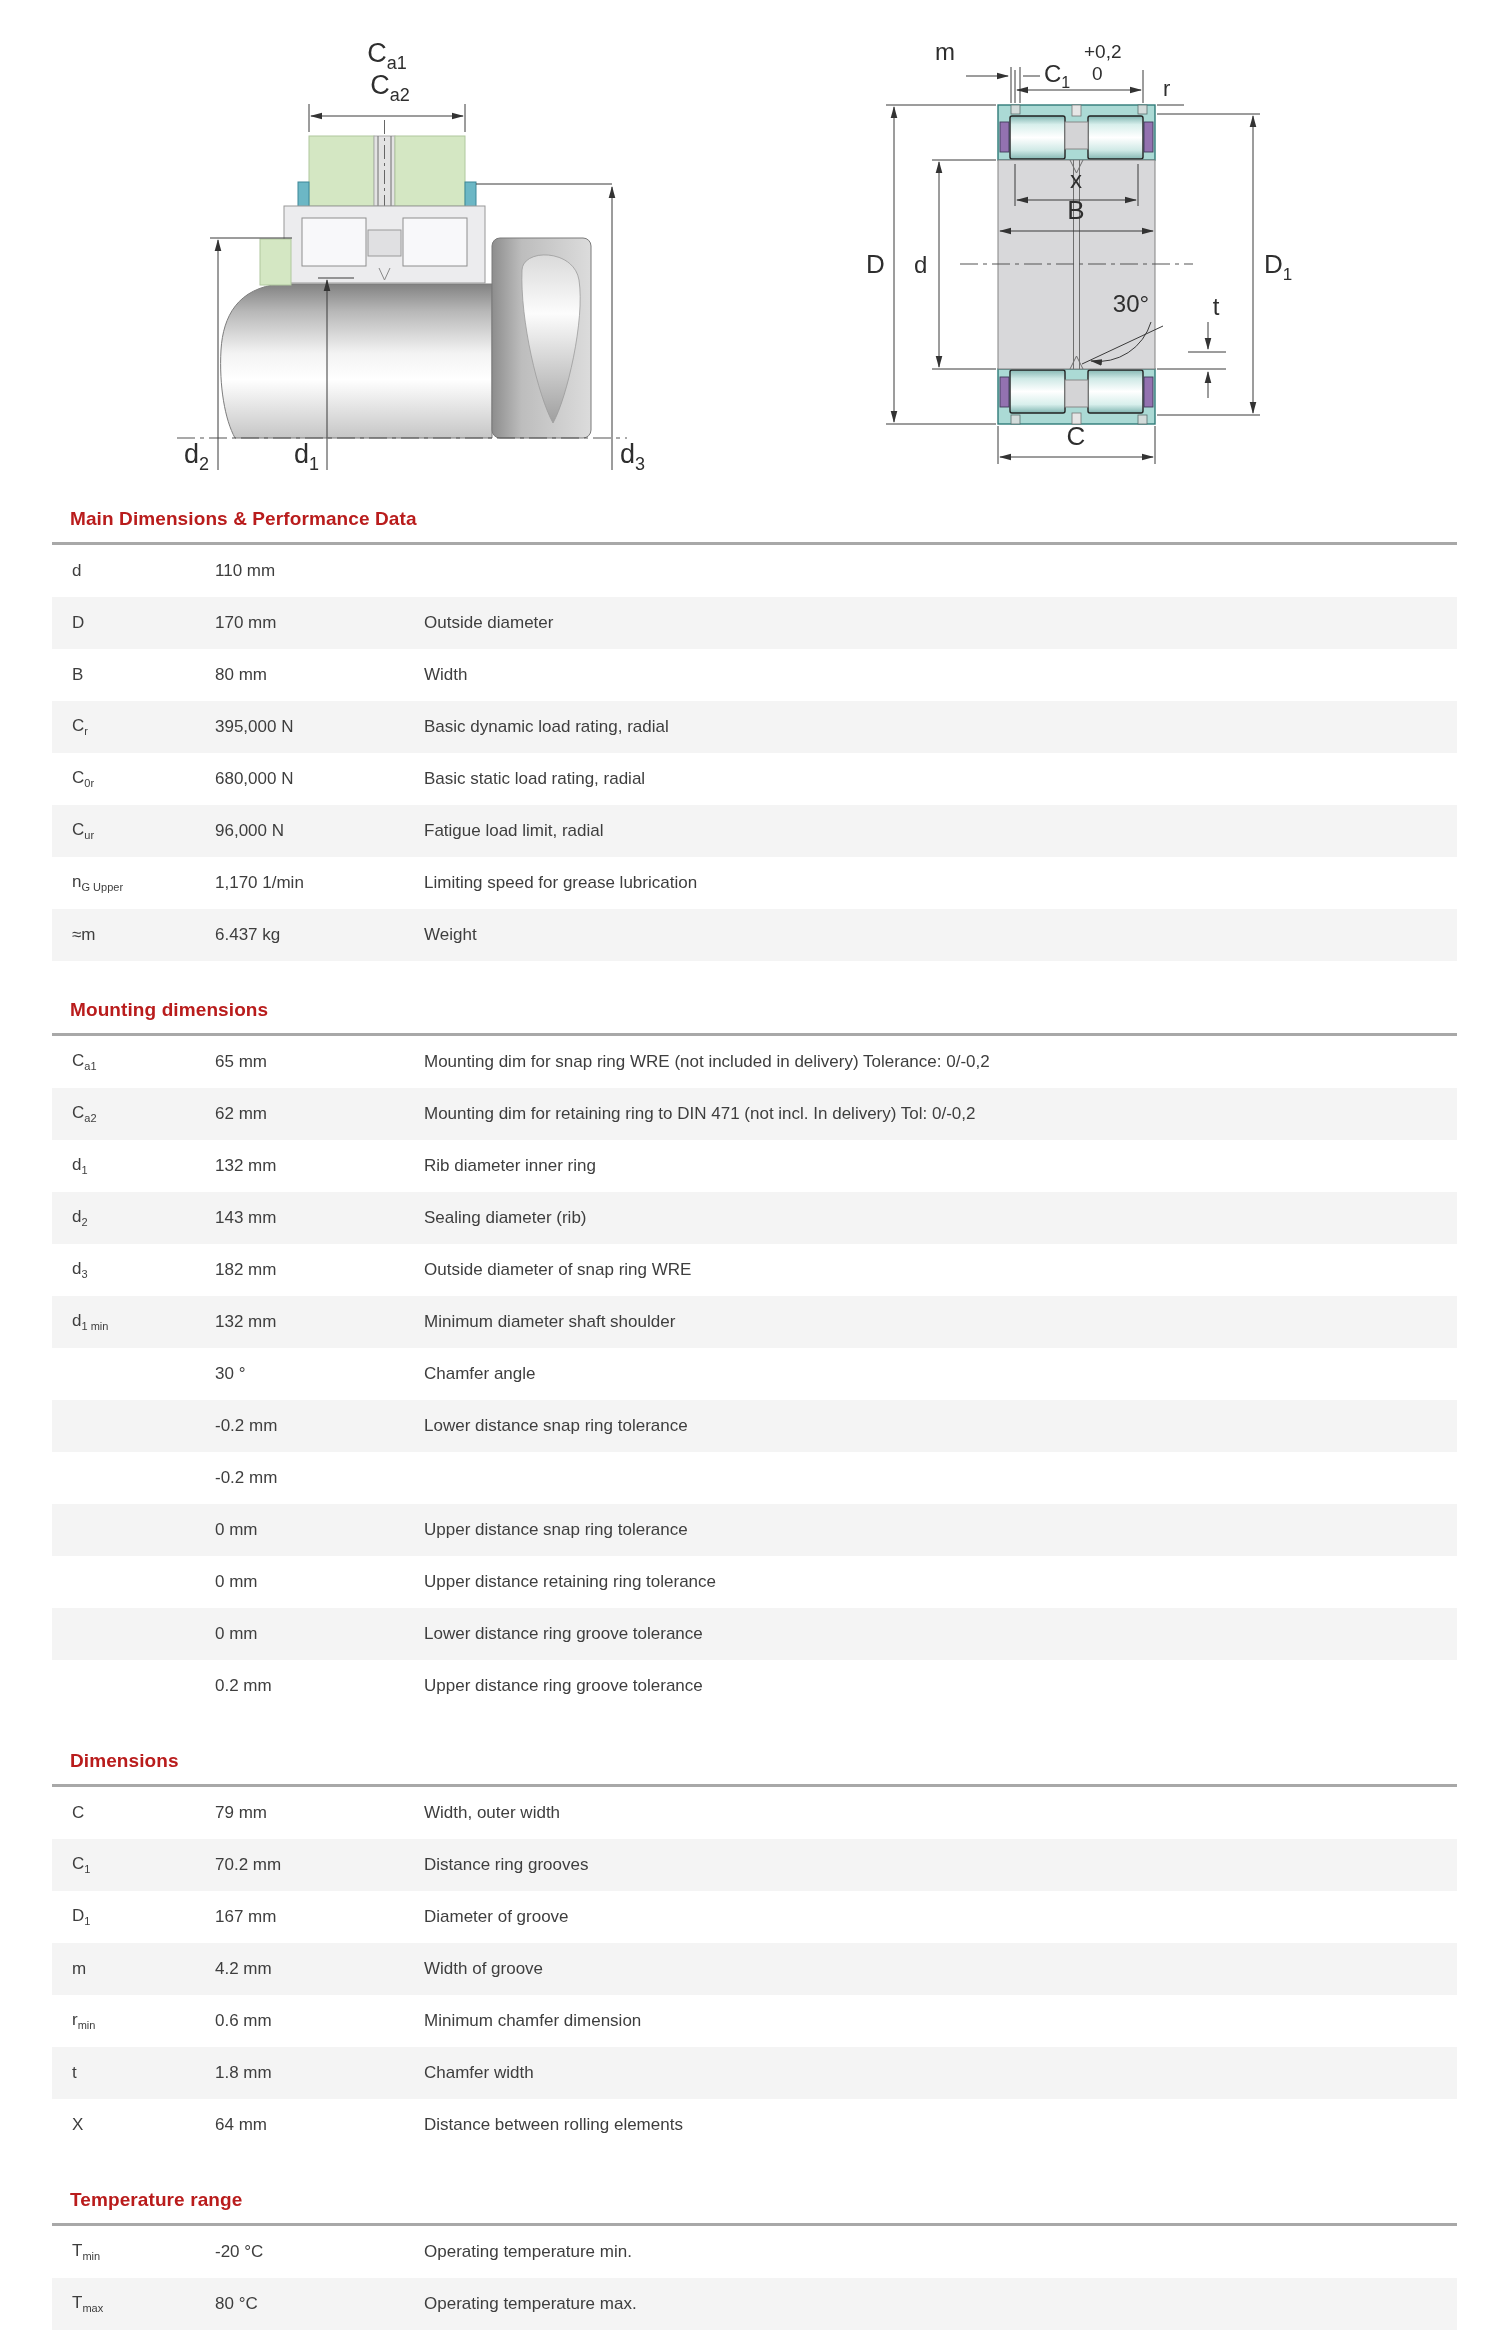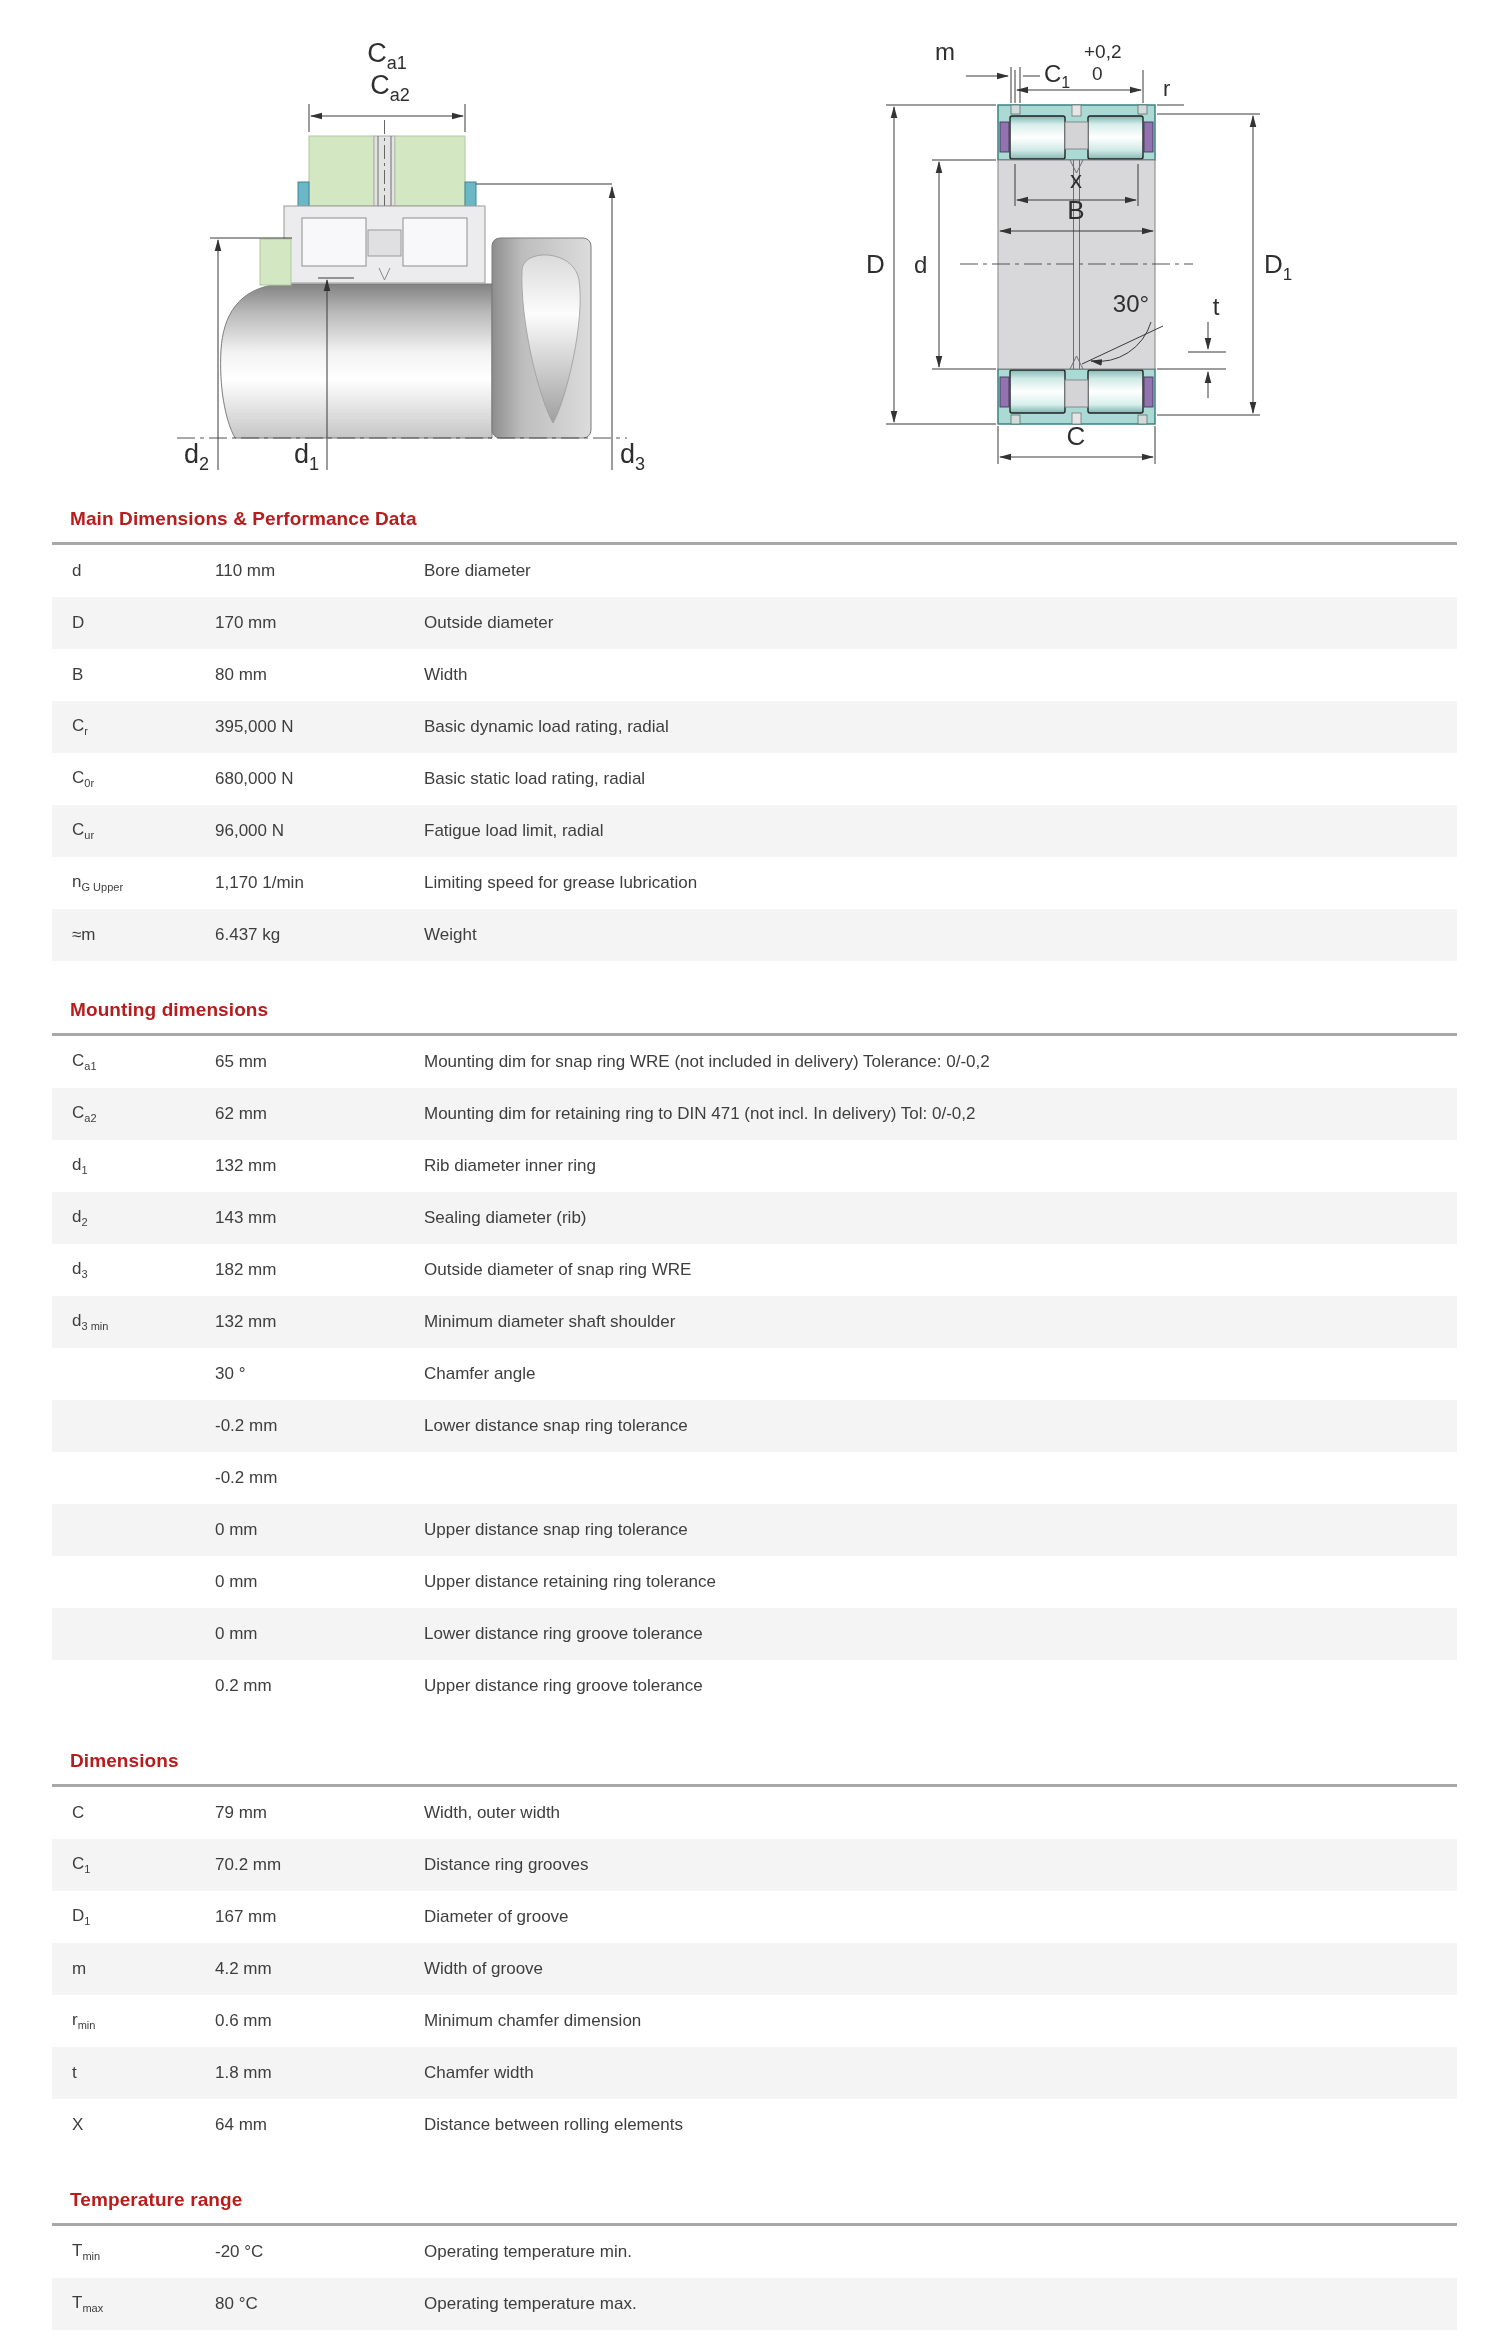--- a/index.html
+++ b/index.html
@@ -221,21 +221,20 @@
   </svg>
 </div>
 
 <div class="content" id="tables">
     <section>
       <div class="sec-title">Main Dimensions &amp; Performance Data</div>
       <div class="rule"></div>
       <div class="row">
         <div class="c sym">d</div>
         <div class="c val">110 mm</div>
-        <div class="c desc">Bore diameter</div>
       </div>
       <div class="row alt">
         <div class="c sym">D</div>
         <div class="c val">170 mm</div>
         <div class="c desc">Outside diameter</div>
       </div>
       <div class="row">
         <div class="c sym">B</div>
         <div class="c val">80 mm</div>
         <div class="c desc">Width</div>
@@ -288,21 +287,21 @@
         <div class="c sym">d<sub>2</sub></div>
         <div class="c val">143 mm</div>
         <div class="c desc">Sealing diameter (rib)</div>
       </div>
       <div class="row">
         <div class="c sym">d<sub>3</sub></div>
         <div class="c val">182 mm</div>
         <div class="c desc">Outside diameter of snap ring WRE</div>
       </div>
       <div class="row alt">
-        <div class="c sym">d<sub>3 min</sub></div>
+        <div class="c sym">d<sub>1 min</sub></div>
         <div class="c val">132 mm</div>
         <div class="c desc">Minimum diameter shaft shoulder</div>
       </div>
       <div class="row">
         <div class="c sym"></div>
         <div class="c val">30 °</div>
         <div class="c desc">Chamfer angle</div>
       </div>
       <div class="row alt">
         <div class="c sym"></div>

